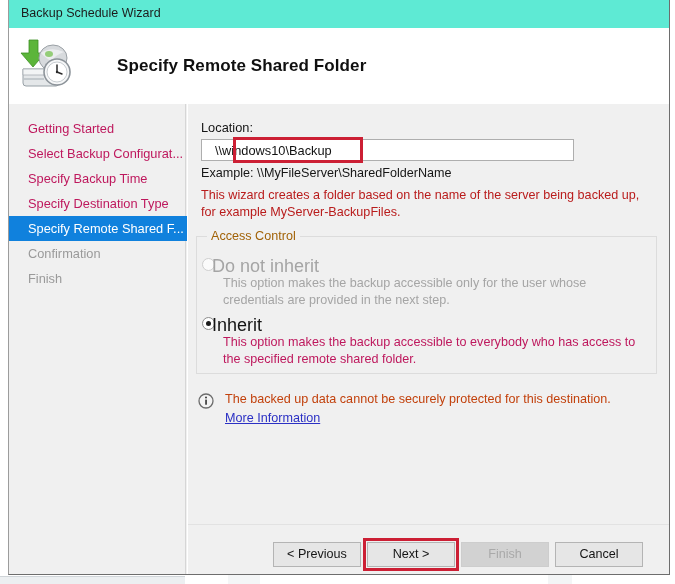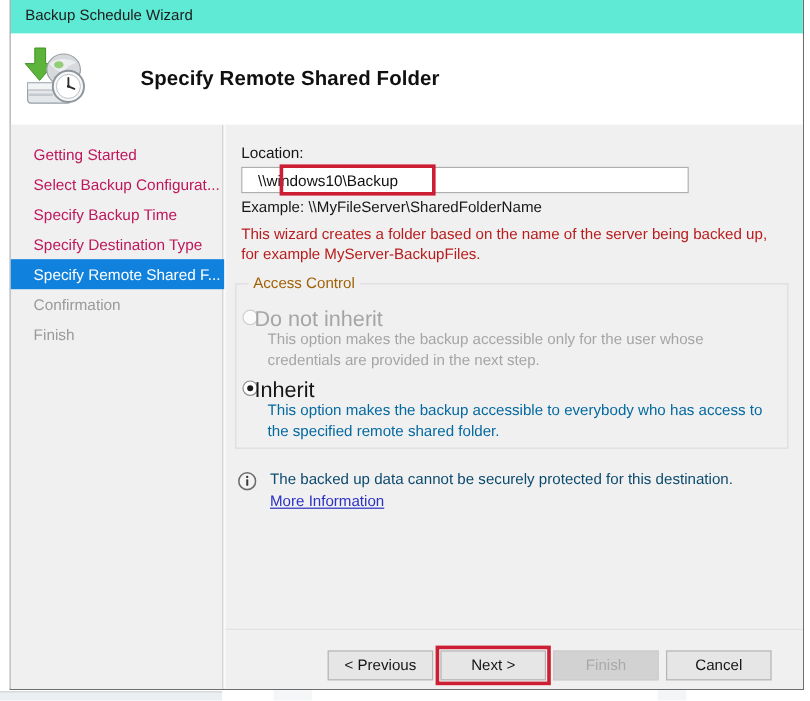--- a/index.html
+++ b/index.html
@@ -257,21 +257,21 @@
     white-space: nowrap;
   }
   .radio-label.dim { color: #a5a5a5; }
   .radio-desc {
     position: absolute;
     left: 21px;
     top: 19px;
     width: 425px;
     font-size: 12.6px;
     line-height: 17px;
-    color: #0369a1;
+    color: #be185d;
   }
   .radio-desc.dim { color: #a5a5a5; }
 
   
   .info-row {
     position: absolute;
     left: 10px;
     top: 288px;
     width: 450px;
   }
@@ -280,21 +280,21 @@
     left: 0;
     top: 1px;
     width: 16px;
     height: 16px;
   }
   .info-text {
     position: absolute;
     left: 27px;
     top: 0px;
     font-size: 12.6px;
-    color: #0c4a6e;
+    color: #c2410c;
     white-space: nowrap;
   }
   .info-link {
     position: absolute;
     left: 27px;
     top: 19px;
     font-size: 12.6px;
     color: #2b30c4;
     text-decoration: underline;
     cursor: pointer;

